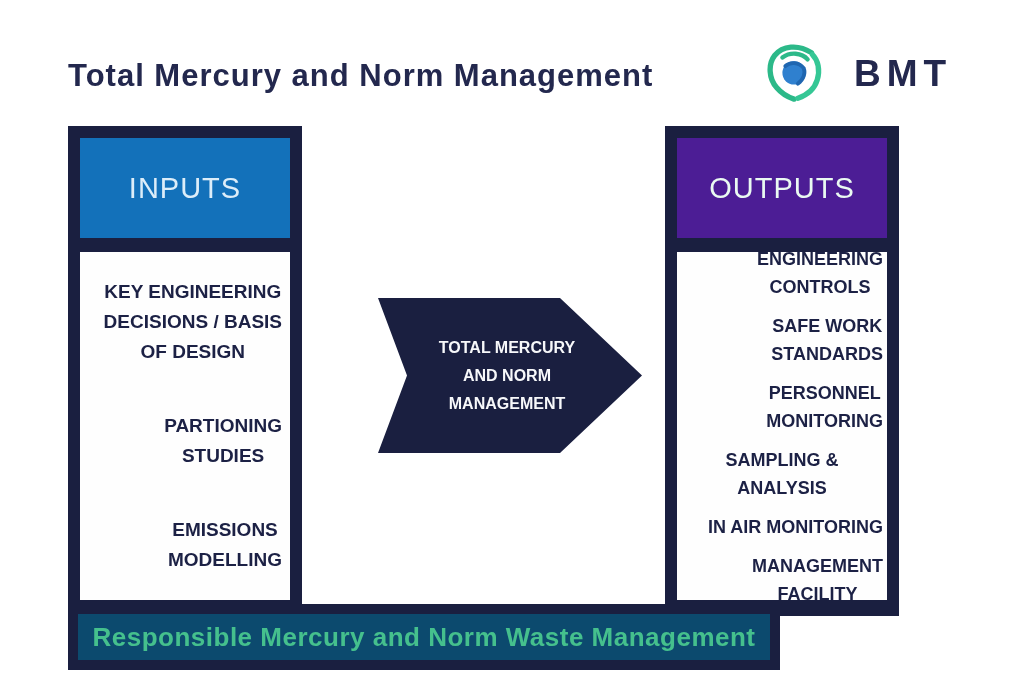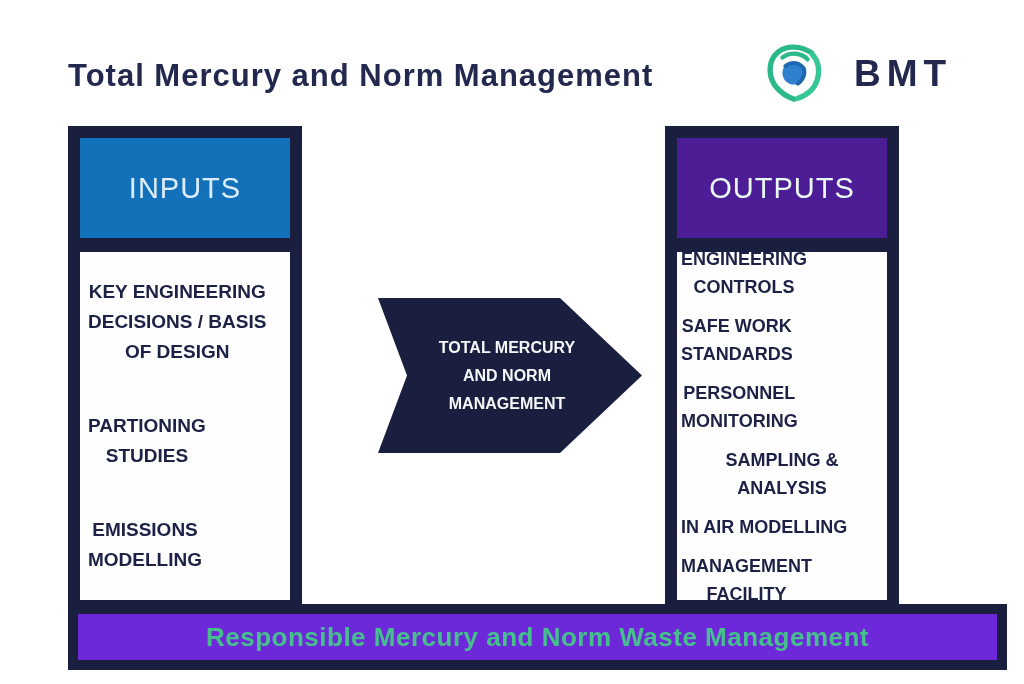--- a/index.html
+++ b/index.html
@@ -64,21 +64,21 @@
   .column-header.blue  { background: #1371ba; color: #dcedf9; }
   .column-header.green { background: #4c1d95; color: #eafaf2; }
 
   .column-body {
     position: absolute;
     left: 12px; right: 12px;
     top: 126px; bottom: 16px;
     background: #fefefe;
     display: flex;
     flex-direction: column;
-    align-items: flex-start;
+    align-items: flex-end;
     justify-content: center;
     text-align: center;
   }
   .column-body.inputs  { gap: 44px; padding: 10px 8px; }
   .column-body.outputs { gap: 11px;  padding: 10px 4px; }
 
   .stack-item {
     white-space: pre-line;
     color: #1c2145;
     font-weight: 700;
@@ -110,23 +110,23 @@
     font-size: 16px;
     font-weight: 700;
     line-height: 28px;
   }
 
   
   .footer-banner {
     position: absolute;
     left: 68px;
     top: 604px;
-    width: 939px;
+    width: 712px;
     height: 66px;
-    background: #6d28d9;
+    background: #0c4a6e;
     border: 10px solid #1a1f40;
     display: flex;
     align-items: center;
     justify-content: center;
   }
   .footer-label {
     color: #45c08d;
     font-size: 26px;
     font-weight: 700;
     letter-spacing: 0.5px;
@@ -177,21 +177,21 @@
   <div class="column right">
     <div class="column-header green">OUTPUTS</div>
     <div class="column-body outputs">
       <div class="stack-item">ENGINEERING
 CONTROLS</div>
       <div class="stack-item">SAFE WORK
 STANDARDS</div>
       <div class="stack-item">PERSONNEL
 MONITORING</div>
       <div class="stack-item">SAMPLING &amp; ANALYSIS</div>
-      <div class="stack-item">IN AIR MODELLING</div>
+      <div class="stack-item">IN AIR MONITORING</div>
       <div class="stack-item">MANAGEMENT
 FACILITY</div>
     </div>
   </div>
 
   <div class="footer-banner">
     <div class="footer-label">Responsible Mercury and Norm Waste Management</div>
   </div>
 
 </div>

